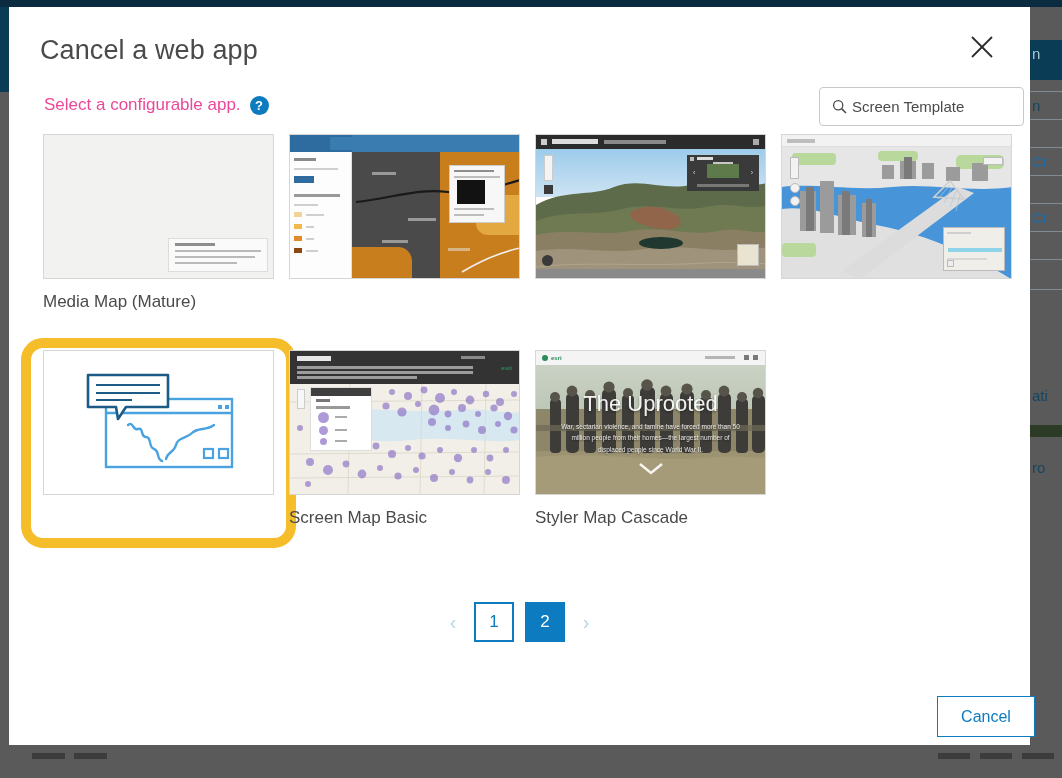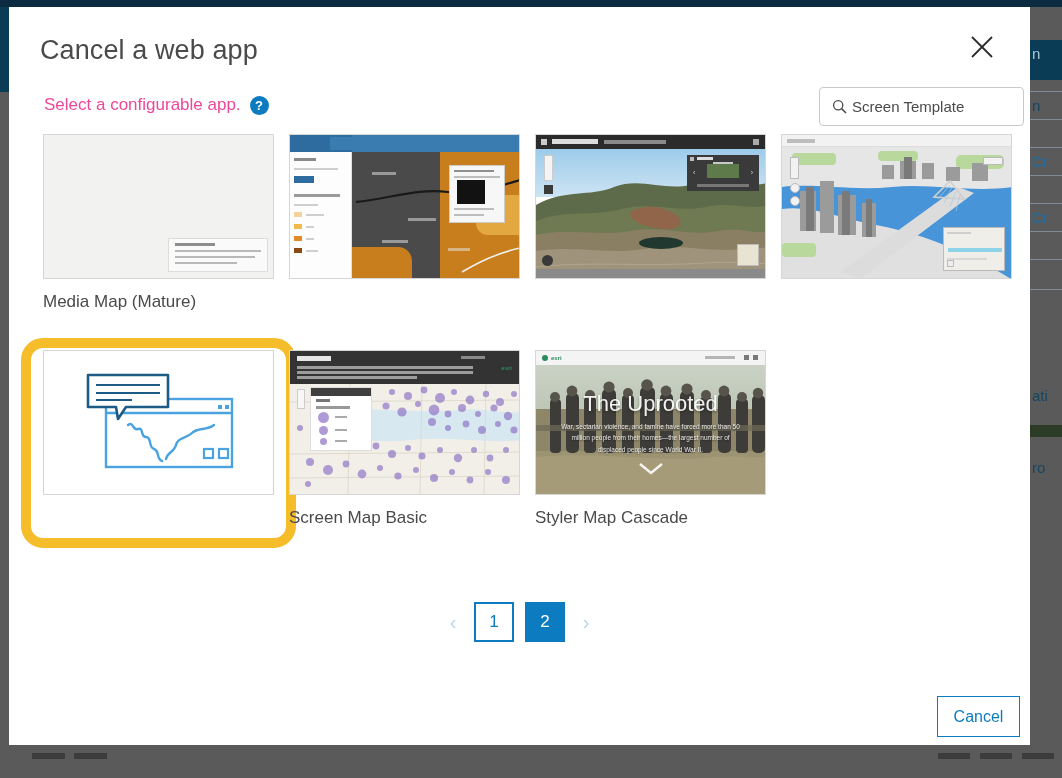--- a/index.html
+++ b/index.html
@@ -176,21 +176,21 @@
     width:40px; height:40px;
     display:flex; align-items:center; justify-content:center;
     font-size:17px; cursor:pointer;
     border:2px solid #0c7bbf; color:#0c7bbf; background:#fff;
   }
   .pg-num.active { background:#0c7bbf; color:#fff; border-color:#0c7bbf; }
 
   
   .cancel-btn {
     position:absolute; left:928px; top:689px;
-    width:83px; height:41px;
+    width:98px; height:41px;
     border:1px solid #0c7bbf; background:#fff; color:#0c7bbf;
     font-size:16px; font-family:"Liberation Sans", sans-serif;
     cursor:pointer;
   }
 </style>
 </head>
 <body>
 
 <div id="root">
 

